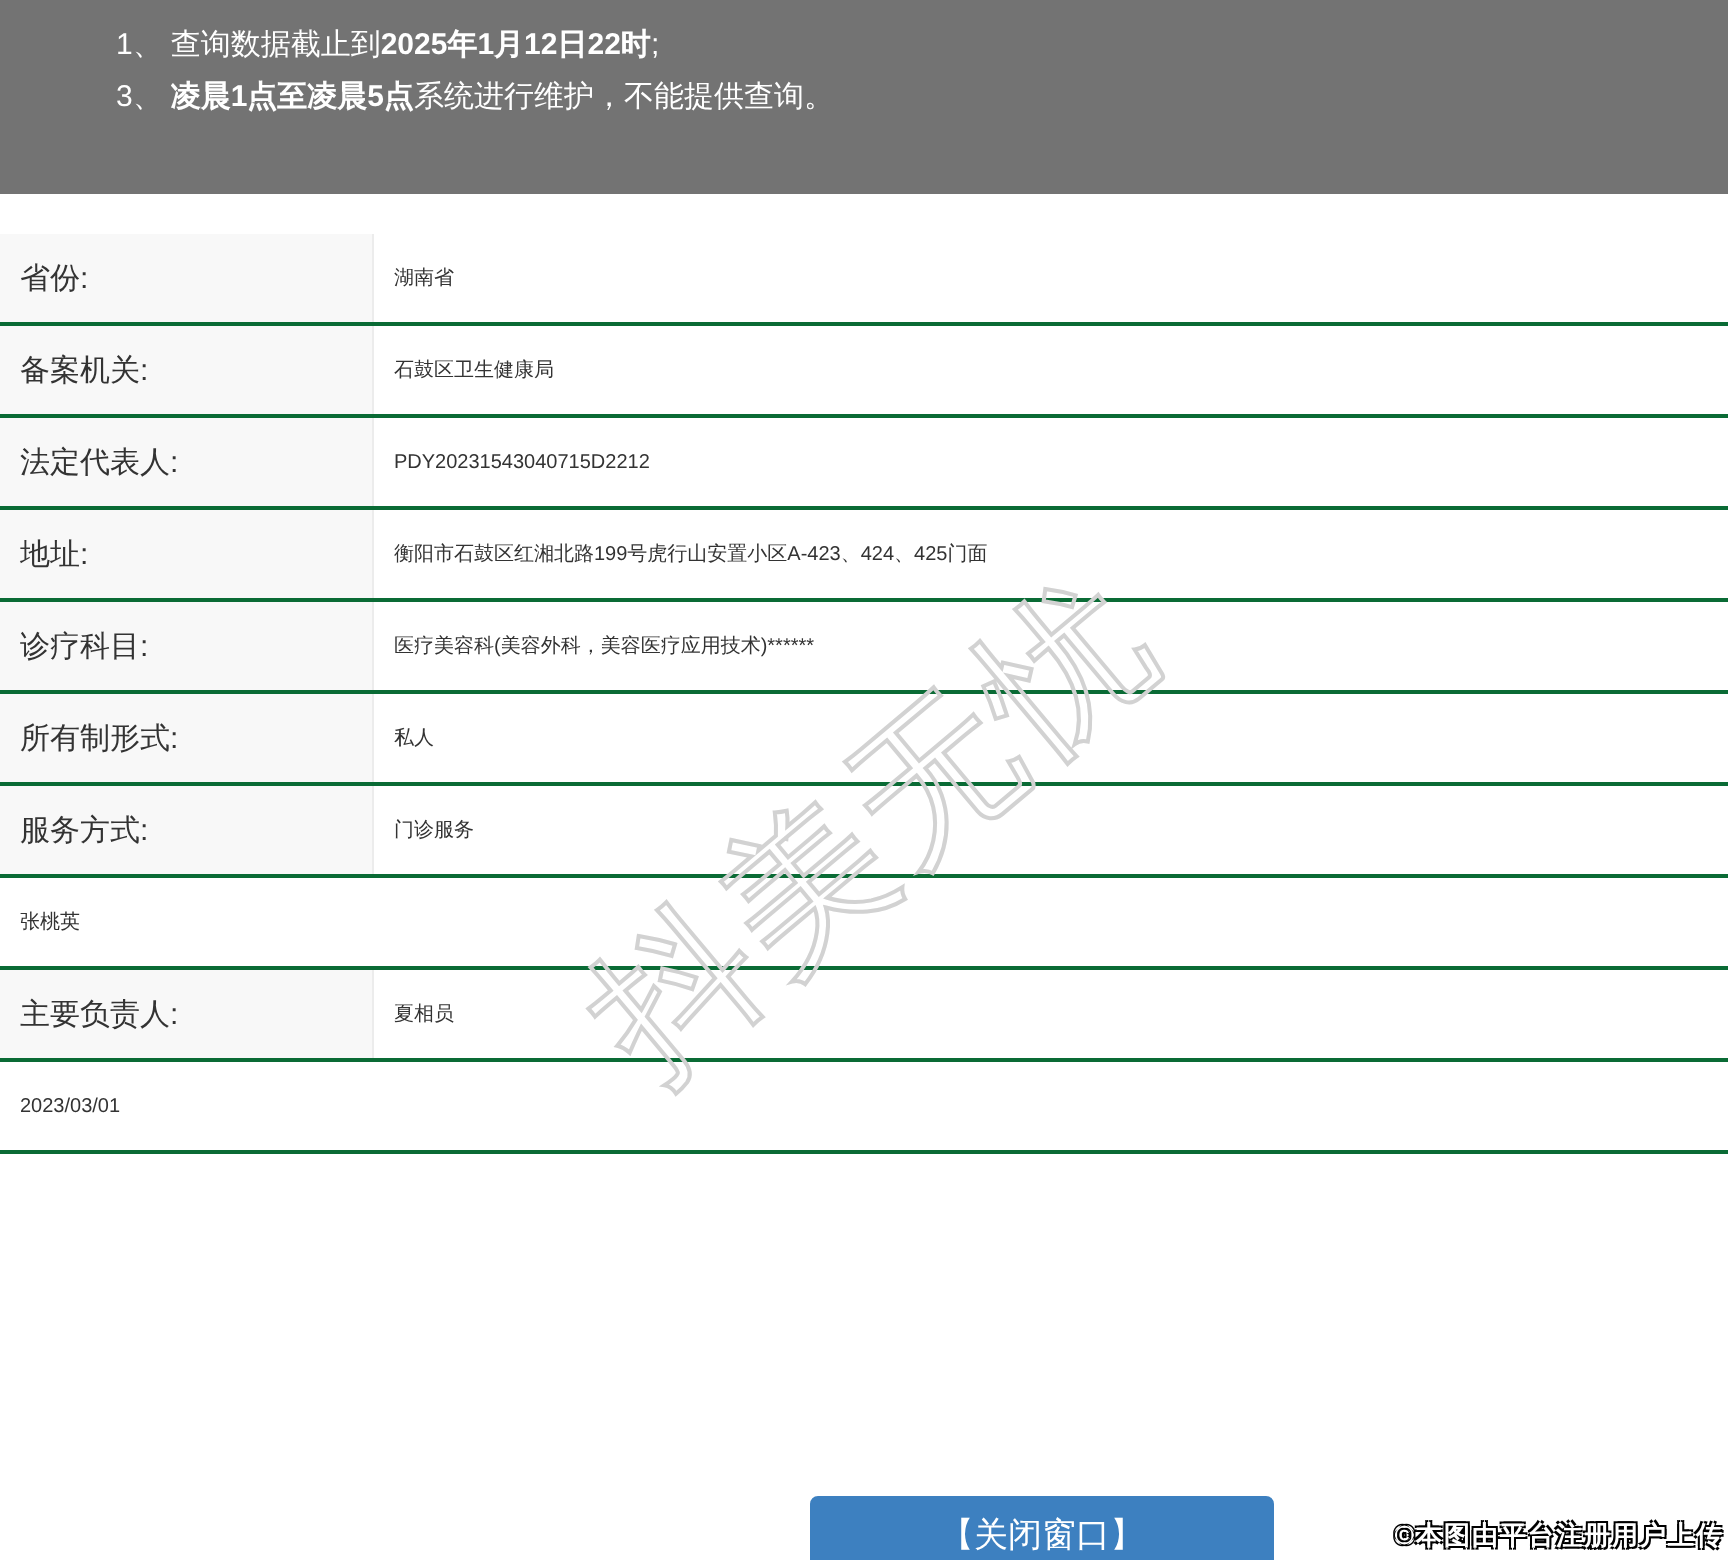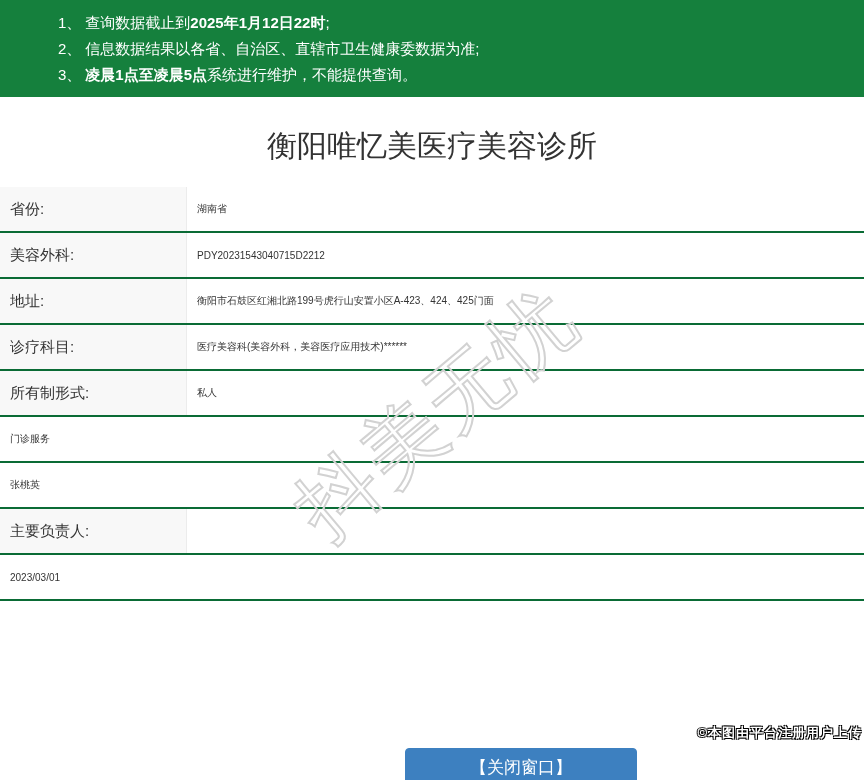--- a/index.html
+++ b/index.html
@@ -4,21 +4,21 @@
 <style>
   html, body { margin:0; padding:0; background:#ffffff; }
   body {
     width:864px; height:780px; overflow:hidden;
     font-family:"Liberation Sans","DejaVu Sans",sans-serif;
   }
   .page { position:relative; width:864px; height:780px; background:#fff; }
 
   
   .banner {
-    background:#15803d; height:97px; box-sizing:border-box;
+    background:#737373; height:97px; box-sizing:border-box;
     padding:10px 10px 0 58px;
   }
   .notice-line { color:#ffffff; font-size:15px; line-height:26px; height:26px; white-space:nowrap; }
   .notice-line .num { margin-right:4px; }
   .notice-line b { font-weight:bold; }
 
   
   .title {
     margin:28px 0 0; height:42px; line-height:42px;
     text-align:center; font-size:30px; font-weight:400; color:#333;
@@ -47,87 +47,89 @@
   }
 
   
   .close-btn {
     position:absolute; left:405px; top:748px; width:232px; height:38px;
     background:#3d80c0; color:#fff; font-size:17px;
     border:1px solid #3d80c0; border-radius:4px; cursor:pointer;
     font-family:inherit; z-index:20;
   }
   .copyright {
-    position:absolute; right:2px; top:724px;
+    position:absolute; right:2px; top:759px;
     font-size:13px; font-weight:bold; color:#fff; letter-spacing:1px;
     text-shadow:-1px -1px 0 #000, 1px -1px 0 #000, -1px 1px 0 #000, 1px 1px 0 #000;
     z-index:20;
   }
 </style>
 </head>
 <body>
 
 <div class="page">
 
   <div class="banner">
 
       <div class="notice-line">
         <span class="num">1、</span><span>查询数据截止到</span><b>2025年1月12日22时</b><span>;</span>
       </div>
 
-      <div class="notice-line">
-        <span class="num">2、</span><span>信息数据结果以各省、自治区、直辖市卫生健康委数据为准;</span><b></b><span></span>
-      </div>
 
       <div class="notice-line">
         <span class="num">3、</span><span></span><b>凌晨1点至凌晨5点</b><span>系统进行维护，不能提供查询。</span>
       </div>
     </div>
 
-  <h1 class="title">衡阳唯忆美医疗美容诊所</h1>
 
   <div class="info-table">
 
       <div class="row">
         <div class="label">省份:</div>
         <div class="value">湖南省</div>
       </div>
 
+      <div class="row">
+        <div class="label">备案机关:</div>
+        <div class="value">石鼓区卫生健康局</div>
+      </div>
 
       <div class="row">
-        <div class="label">美容外科:</div>
+        <div class="label">法定代表人:</div>
         <div class="value">PDY20231543040715D2212</div>
       </div>
 
       <div class="row">
         <div class="label">地址:</div>
         <div class="value">衡阳市石鼓区红湘北路199号虎行山安置小区A-423、424、425门面</div>
       </div>
 
       <div class="row">
         <div class="label">诊疗科目:</div>
         <div class="value">医疗美容科(美容外科，美容医疗应用技术)******</div>
       </div>
 
       <div class="row">
         <div class="label">所有制形式:</div>
         <div class="value">私人</div>
       </div>
 
 
       <div class="row">
+        <div class="label">服务方式:</div>
         <div class="value">门诊服务</div>
       </div>
 
       <div class="row">
         <div class="value">张桃英</div>
       </div>
 
       <div class="row">
         <div class="label">主要负责人:</div>
+        <div class="value">夏相员</div>
       </div>
 
       <div class="row">
         <div class="value">2023/03/01</div>
       </div>
     </div>
 
   <div class="watermark">抖美无忧</div>
 
   <button class="close-btn">【关闭窗口】</button>

